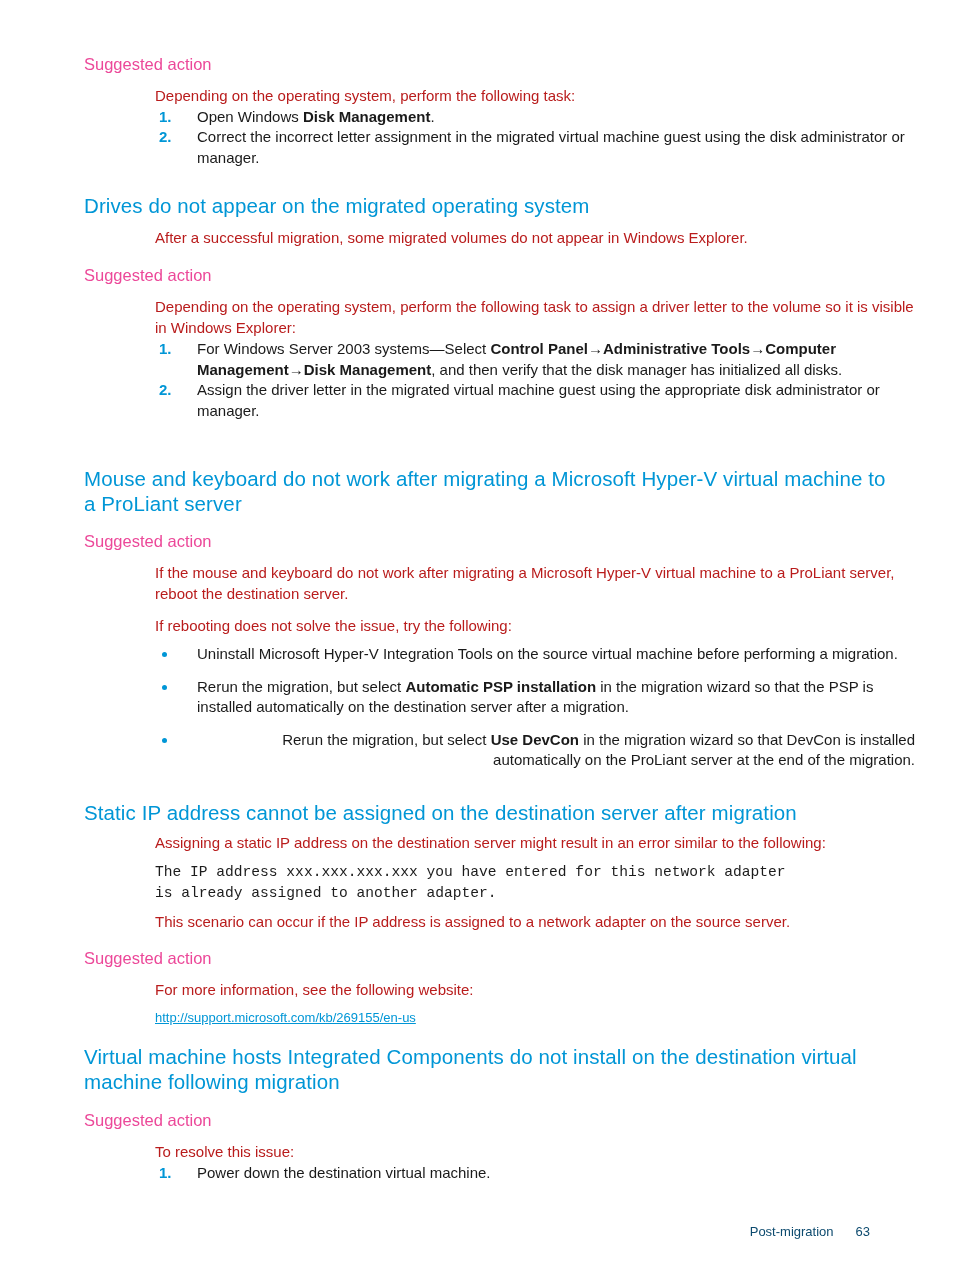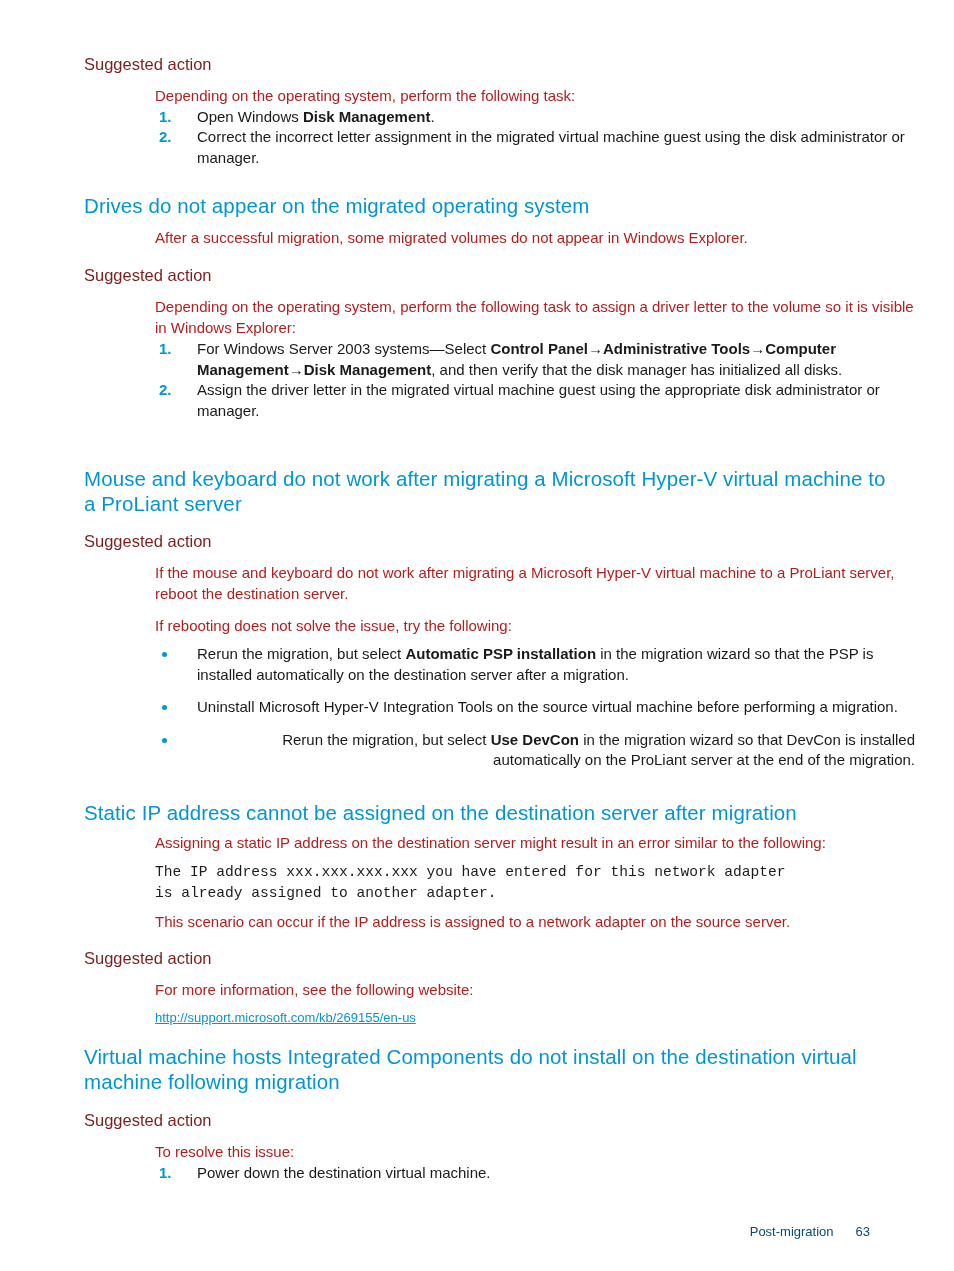--- a/index.html
+++ b/index.html
@@ -27,21 +27,21 @@
   .h1 {
     color: #0096d6;
     font-size: 20.5px;
     font-weight: 400;
     line-height: 25px;
     letter-spacing: 0.1px;
     margin: 0;
     padding: 0;
   }
   .h2 {
-    color: #7f1d1d;
+    color: #ec4899;
     font-size: 16.5px;
     font-weight: 400;
     line-height: 21px;
     margin: 0;
     padding: 0;
   }
   .para {
     font-size: 15px;
     line-height: 20.5px;
     color: #b91c1c;
@@ -190,25 +190,25 @@
 
   <div class="abs indent-body body-width" style="top:563px;">
     <p class="para">If the mouse and keyboard do not work after migrating a Microsoft Hyper-V virtual machine to a ProLiant server, reboot the destination server.</p>
     <p class="para" style="margin-top:12px;">If rebooting does not solve the issue, try the following:</p>
   </div>
 
   <div class="abs indent-body body-width" style="top:644px;">
     <ul class="bullist">
       <li>
         <span class="dot"></span>
+        <span>Uninstall Microsoft Hyper-V Integration Tools on the source virtual machine before performing a migration.</span>
+      </li>
+      <li>
+        <span class="dot"></span>
         <span><span>Rerun the migration, but select </span><b>Automatic PSP installation</b><span> in the migration wizard so that the PSP is installed automatically on the destination server after a migration.</span></span>
-      </li>
-      <li>
-        <span class="dot"></span>
-        <span>Uninstall Microsoft Hyper-V Integration Tools on the source virtual machine before performing a migration.</span>
       </li>
       <li>
         <span class="dot"></span>
         <span><span>Rerun the migration, but select </span><b>Use DevCon</b><span> in the migration wizard so that DevCon is installed automatically on the ProLiant server at the end of the migration.</span></span>
       </li>
     </ul>
   </div>
 
   <div class="abs indent-head" style="top:800px; width:830px;">
     <h1 class="h1">Static IP address cannot be assigned on the destination server after migration</h1>

